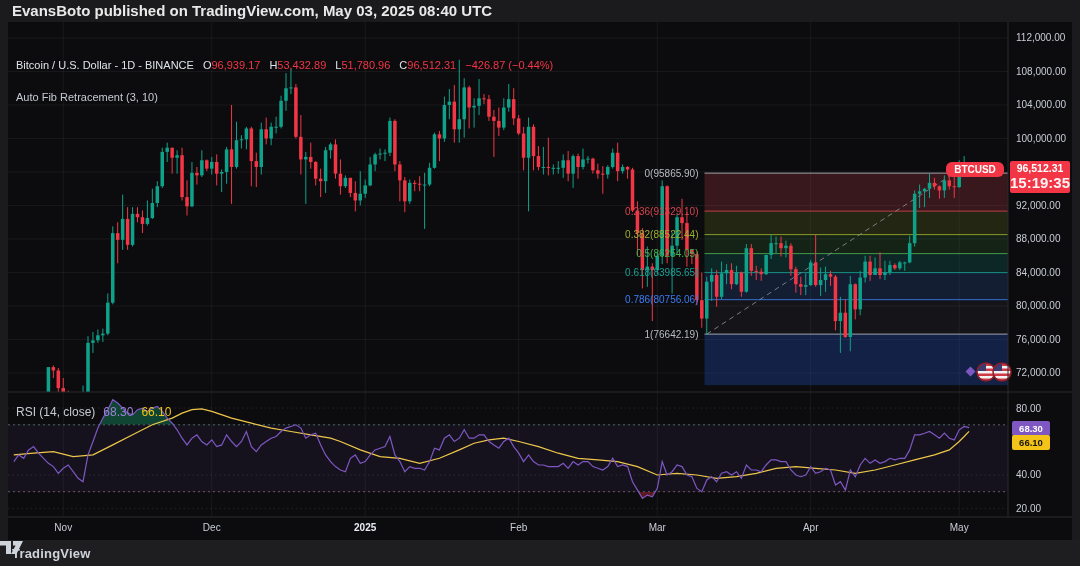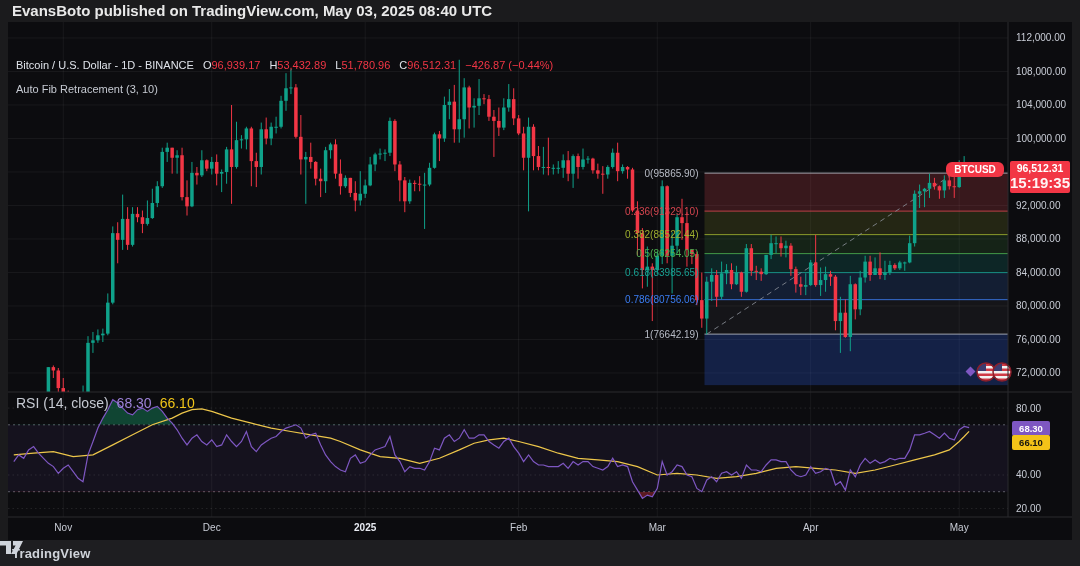--- a/index.html
+++ b/index.html
@@ -9,22 +9,22 @@
        padding-left:12px;box-sizing:border-box;color:#e9e9e9;font-size:15px;font-weight:700;}
   .chart{position:absolute;left:8px;top:22px;width:1064px;height:518px;background:#0c0c0f;}
   svg{display:block;position:absolute;left:0;top:0;}
   .ax{font:10px "Liberation Sans",sans-serif;fill:#c9cdd6;}
   .axb{font:700 10px "Liberation Sans",sans-serif;fill:#e8ebf2;}
   .flabel{font:10px "Liberation Sans",sans-serif;}
   .legend{position:absolute;top:5px;left:8px;z-index:5;}
   .row1{display:flex;gap:9px;font-size:11px;color:#dfe3ea;white-space:nowrap;margin-top:32px;}
   .row1 .k{color:#dfe3ea;}
   .row1 .v,.row1 .chg{color:#f23645;}
-  .row2{margin-top:12px;font-size:11px;color:#c6cad2;}
-  .rsi-legend{position:absolute;top:373px;left:8px;z-index:5;font-size:14px;color:#c6cad2;
+  .row2{margin-top:20px;font-size:11px;color:#c6cad2;}
+  .rsi-legend{position:absolute;top:383px;left:8px;z-index:5;font-size:12px;color:#c6cad2;
        display:flex;gap:8px;white-space:nowrap;}
   .rsi-legend .rv{color:#9d82d8;}
   .rsi-legend .mv{color:#f0c419;}
   .sym-badge{position:absolute;left:938px;width:58px;height:15px;line-height:15px;z-index:6;
        background:#f23645;color:#fff;font-size:10px;font-weight:700;text-align:center;border-radius:6px;}
   .price-badge{position:absolute;left:1002px;width:60px;z-index:6;background:#f23645;color:#fff;
        text-align:center;border-radius:2px;padding:1px 0 2px 0;}
   .price-badge .p{font-size:10.5px;font-weight:700;}
   .price-badge .c{font-size:15px;font-weight:600;opacity:.95;}
   .rsi-badge{position:absolute;left:1004px;width:38px;z-index:6;text-align:center;border-radius:2px;

